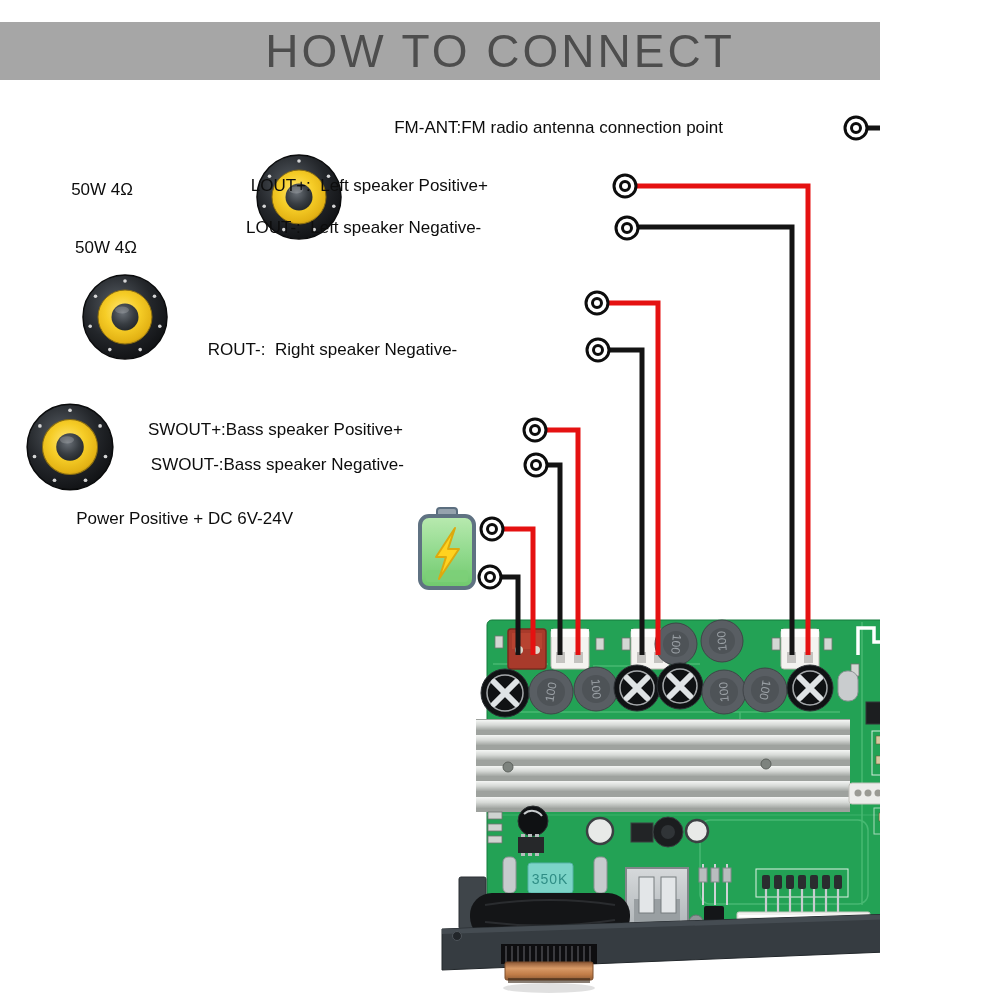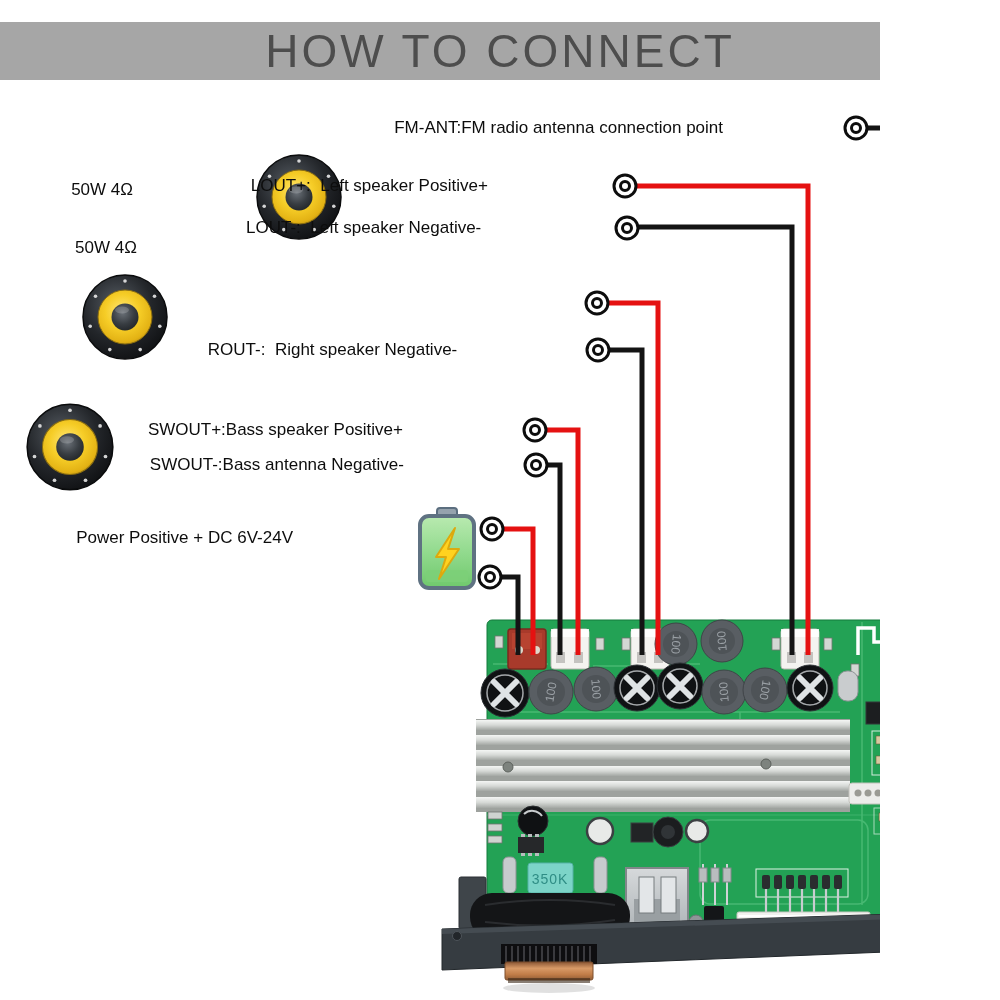--- a/index.html
+++ b/index.html
@@ -18,22 +18,22 @@
 
   <div class="title-bar">
     <span>HOW TO CONNECT</span>
   </div>
 
   <div class="lbl" style="right:157px;top:112px">FM-ANT:FM radio antenna connection point</div>
   <div class="lbl" style="right:394px;top:212px">LOUT-:  Left speaker Negative- </div>
   <div class="lbl" style="right:392px;top:170px">LOUT+:  Left speaker Positive+</div>
   <div class="lbl" style="right:477px;top:414px">SWOUT+:Bass speaker Positive+</div>
   <div class="lbl" style="right:418px;top:334px">ROUT-:  Right speaker Negative- </div>
-  <div class="lbl" style="right:476px;top:449px">SWOUT-:Bass antenna Negative-</div>
-  <div class="lbl" style="right:587px;top:522px">Power Positive + DC 6V-24V</div>
+  <div class="lbl" style="right:476px;top:449px">SWOUT-:Bass speaker Negative-</div>
+  <div class="lbl" style="right:587px;top:503px">Power Positive + DC 6V-24V</div>
 
   <div class="lbl" style="right:747px;top:174px">50W 4Ω</div>
   <div class="lbl" style="left:75px;top:232px">50W 4Ω</div>
 
   <svg width="1000" height="1000" viewBox="0 0 1000 1000">
     <defs>
       <radialGradient id="spkOut" cx="40%" cy="35%" r="75%">
         <stop offset="0" stop-color="#565c63"></stop>
           <stop offset="0.55" stop-color="#23262a"></stop>
           <stop offset="1" stop-color="#0c0d0f"></stop>

